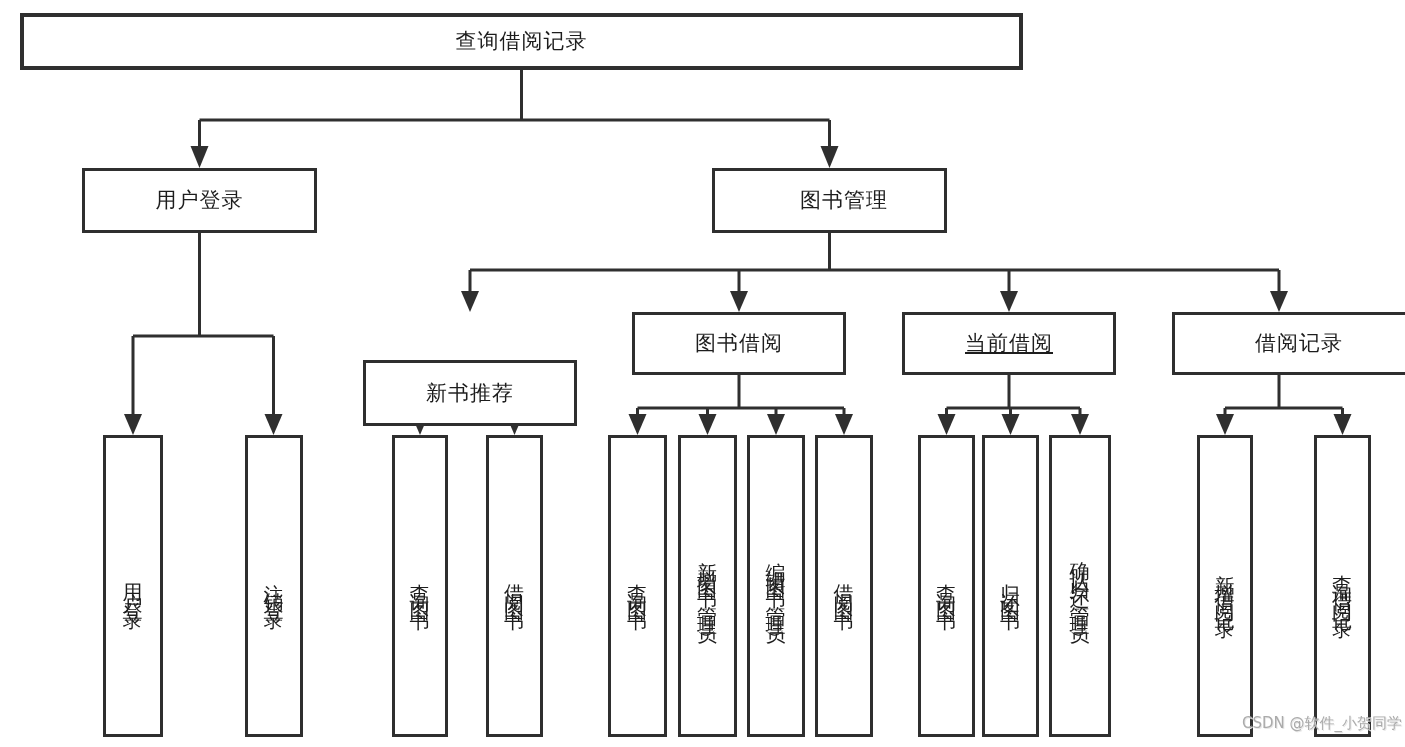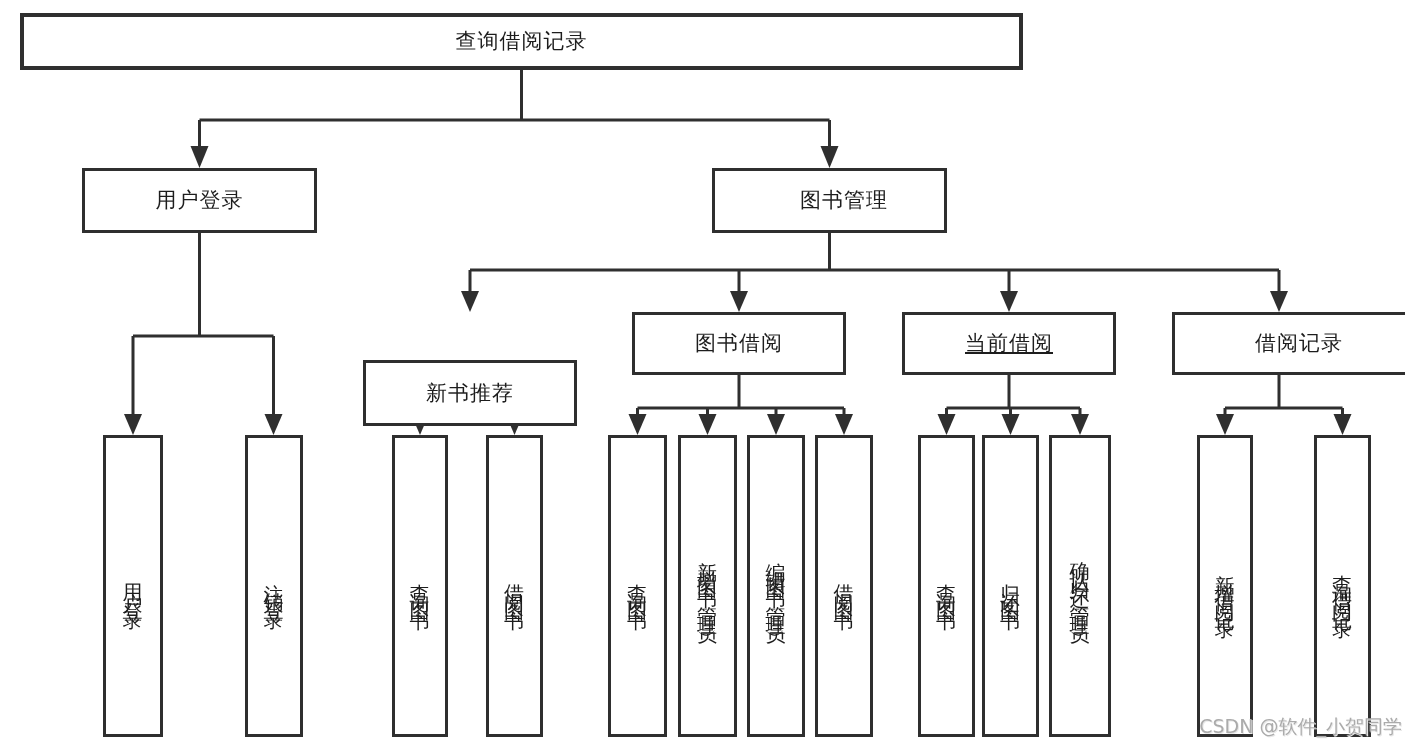--- a/index.html
+++ b/index.html
@@ -47,21 +47,21 @@
     stroke-width: 3;
     fill: none;
   }
   #wires polygon { fill: #2f2f2f; }
   .watermark {
     position: absolute;
     left: 1182px;
     top: 714px;
     width: 220px;
     text-align: right;
-    font-size: 19px;
+    font-size: 15px;
     color: #ababab;
     white-space: nowrap;
     z-index: 3;
     text-shadow: 1px 1px 0 #e8e8e8;
   }
 </style>
 </head>
 <body>
 
 <div id="canvas">

